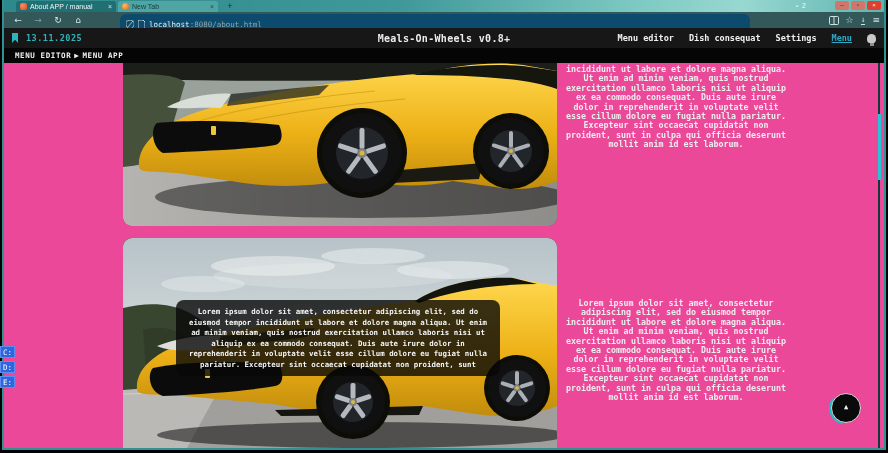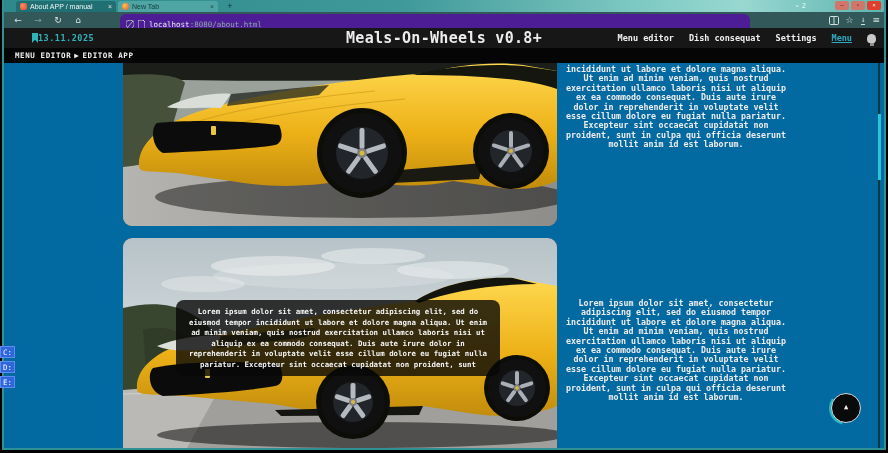--- a/index.html
+++ b/index.html
@@ -36,49 +36,49 @@
   .win-btn { width:14px; height:9px; border-radius:2px; background:#d1766a; color:#4c110b;
              font-size:6px; line-height:8px; text-align:center; }
   .win-btn.close { background:#e23e2e; color:#fff; }
 
   
   .nav-bar { position:relative; height:16px; background:#33585a; display:flex; align-items:center; }
   .nav-btn { color:#d5e6e3; font-size:9px; width:12px; text-align:center; margin-left:8px;
              font-family:"DejaVu Sans", sans-serif; line-height:14px; }
   .nav-btn.dim { color:#7fa0a0; }
   .url-bar { position:absolute; left:116px; top:2px; width:630px; height:20px; border-radius:6px;
-             background:#4c1d95; display:flex; align-items:center; gap:4px; padding:0 6px;
+             background:#0c4a6e; display:flex; align-items:center; gap:4px; padding:0 6px;
              font-size:7.5px; }
   .url-host { color:#e8efee; }
   .url-rest { color:#8fa8a8; }
   .nav-right { position:absolute; right:4px; top:0; height:16px; display:flex; align-items:center; gap:7px; }
   .nav-right .glyph { color:#cfe0dd; font-size:9px; line-height:14px; font-family:"DejaVu Sans", sans-serif; }
   .dl-icon { color:#cfe0dd; font-size:8px; border-bottom:1px solid #cfe0dd; line-height:9px; }
 
   
   .app-header { position:relative; height:20px; background:#171717; display:flex; align-items:center; }
-  .date-group { position:absolute; left:8px; display:flex; align-items:center; gap:0;margin-left:20px; }
+  .date-group { position:absolute; left:8px; display:flex; align-items:center; gap:8px; }
   .bookmark-icon { width:6px; height:10px; background:#2fb3b8;
                    clip-path:polygon(0 0,100% 0,100% 100%,50% 68%,0 100%); }
   .app-date { color:#2fb3b8; font-size:8.5px; font-weight:bold; letter-spacing:.5px; }
-  .app-title { position:absolute; left:0; right:0; text-align:center; color:#ececec; font-size:15px;
+  .app-title { position:absolute; left:0; right:0; text-align:center; color:#ececec; font-size:10px;
                font-weight:bold; letter-spacing:.3px; }
   .app-nav { position:absolute; right:8px; display:flex; align-items:center; gap:15px; }
   .app-nav a { color:#f0f0f0; font-size:8.5px; font-weight:bold; text-decoration:none; }
   .app-nav a.active { color:#2fa9c6; text-decoration:underline; }
   .bulb-icon { width:9px; height:9px; border-radius:50% 50% 40% 40%; background:#c9c9c9; position:relative; }
   .bulb-icon:after { content:""; position:absolute; left:2.5px; bottom:-3px; width:4px; height:3px; background:#8f8f8f; }
 
   
   .breadcrumb-bar { height:15px; background:#050505; display:flex; align-items:center; }
   .breadcrumb { margin-left:11px; color:#f2f2f2; font-size:7.5px; font-weight:bold; letter-spacing:.6px; }
   .breadcrumb .sep { margin:0 3px; }
 
   
-  .content { position:relative; height:385px; background:#0369a1; overflow:hidden; }
+  .content { position:relative; height:385px; background:#ec4899; overflow:hidden; }
   .card { position:absolute; left:119px; width:434px; overflow:hidden; background:#222; }
   .card1 { top:0; height:163px; border-radius:0 0 9px 9px; }
   .card2 { top:175px; height:210px; border-radius:9px 9px 0 0; }
   .card svg { display:block; }
   .overlay-box { position:absolute; left:53px; top:62px; width:324px; height:76px; border-radius:8px;
                  background:rgba(8,8,8,.8); padding:7px 10px; overflow:hidden;
                  color:#f5f5f5; font-size:7.4px; line-height:10.6px; font-weight:bold; text-align:center; }
   .body-text { position:absolute; left:561px; width:222px; color:#ededed; font-size:8.3px;
                font-weight:bold; line-height:9.4px; text-align:center; }
   .body-text.t1 { top:2px; }
@@ -164,21 +164,21 @@
         <a href="#">Menu editor</a>
         <a href="#">Dish consequat</a>
         <a href="#">Settings</a>
         <a href="#" class="active">Menu</a>
         <div class="bulb-icon"></div>
       </div>
     </div>
 
     <div class="breadcrumb-bar">
       <div class="breadcrumb">
-        <span>MENU EDITOR</span><span class="sep">▶</span><span>EDITOR APP</span>
+        <span>MENU EDITOR</span><span class="sep">▶</span><span>MENU APP</span>
       </div>
     </div>
 
     <div class="content">
 
       <div class="card card1">
         <svg width="434" height="163" viewBox="0 0 434 163">
           <defs>
             <linearGradient id="carY1" x1="0" y1="0" x2="0" y2="1">
               <stop offset="0" stop-color="#ffd84f"></stop>

